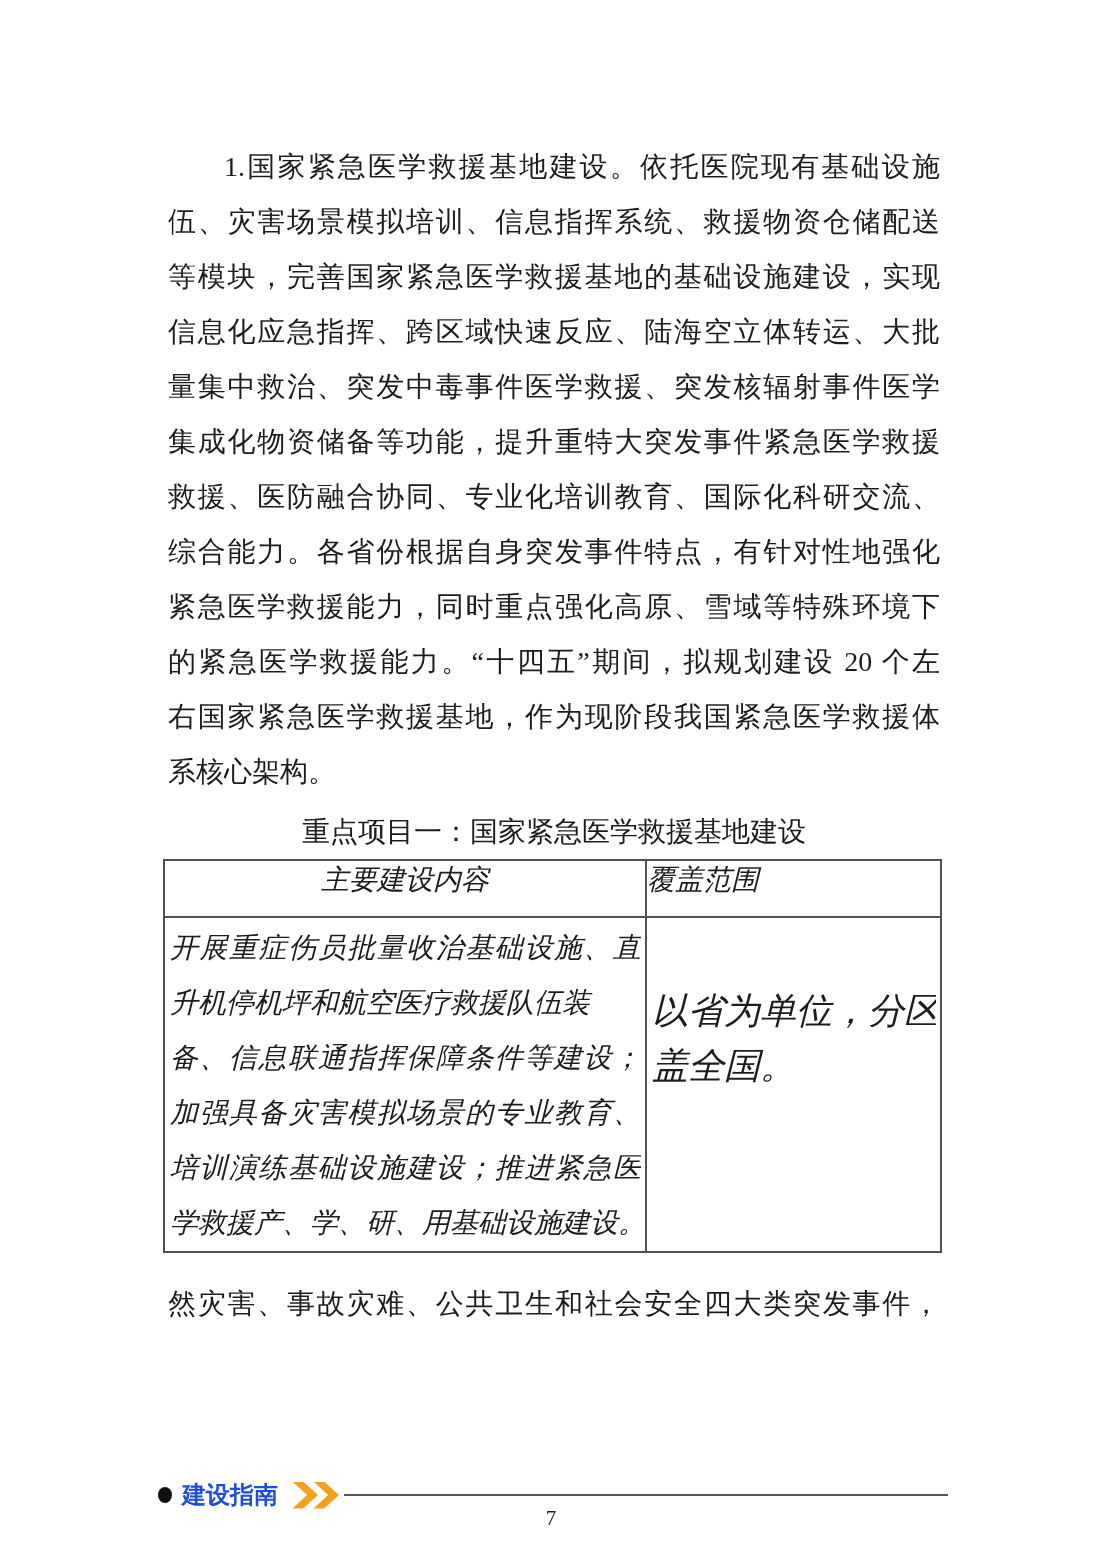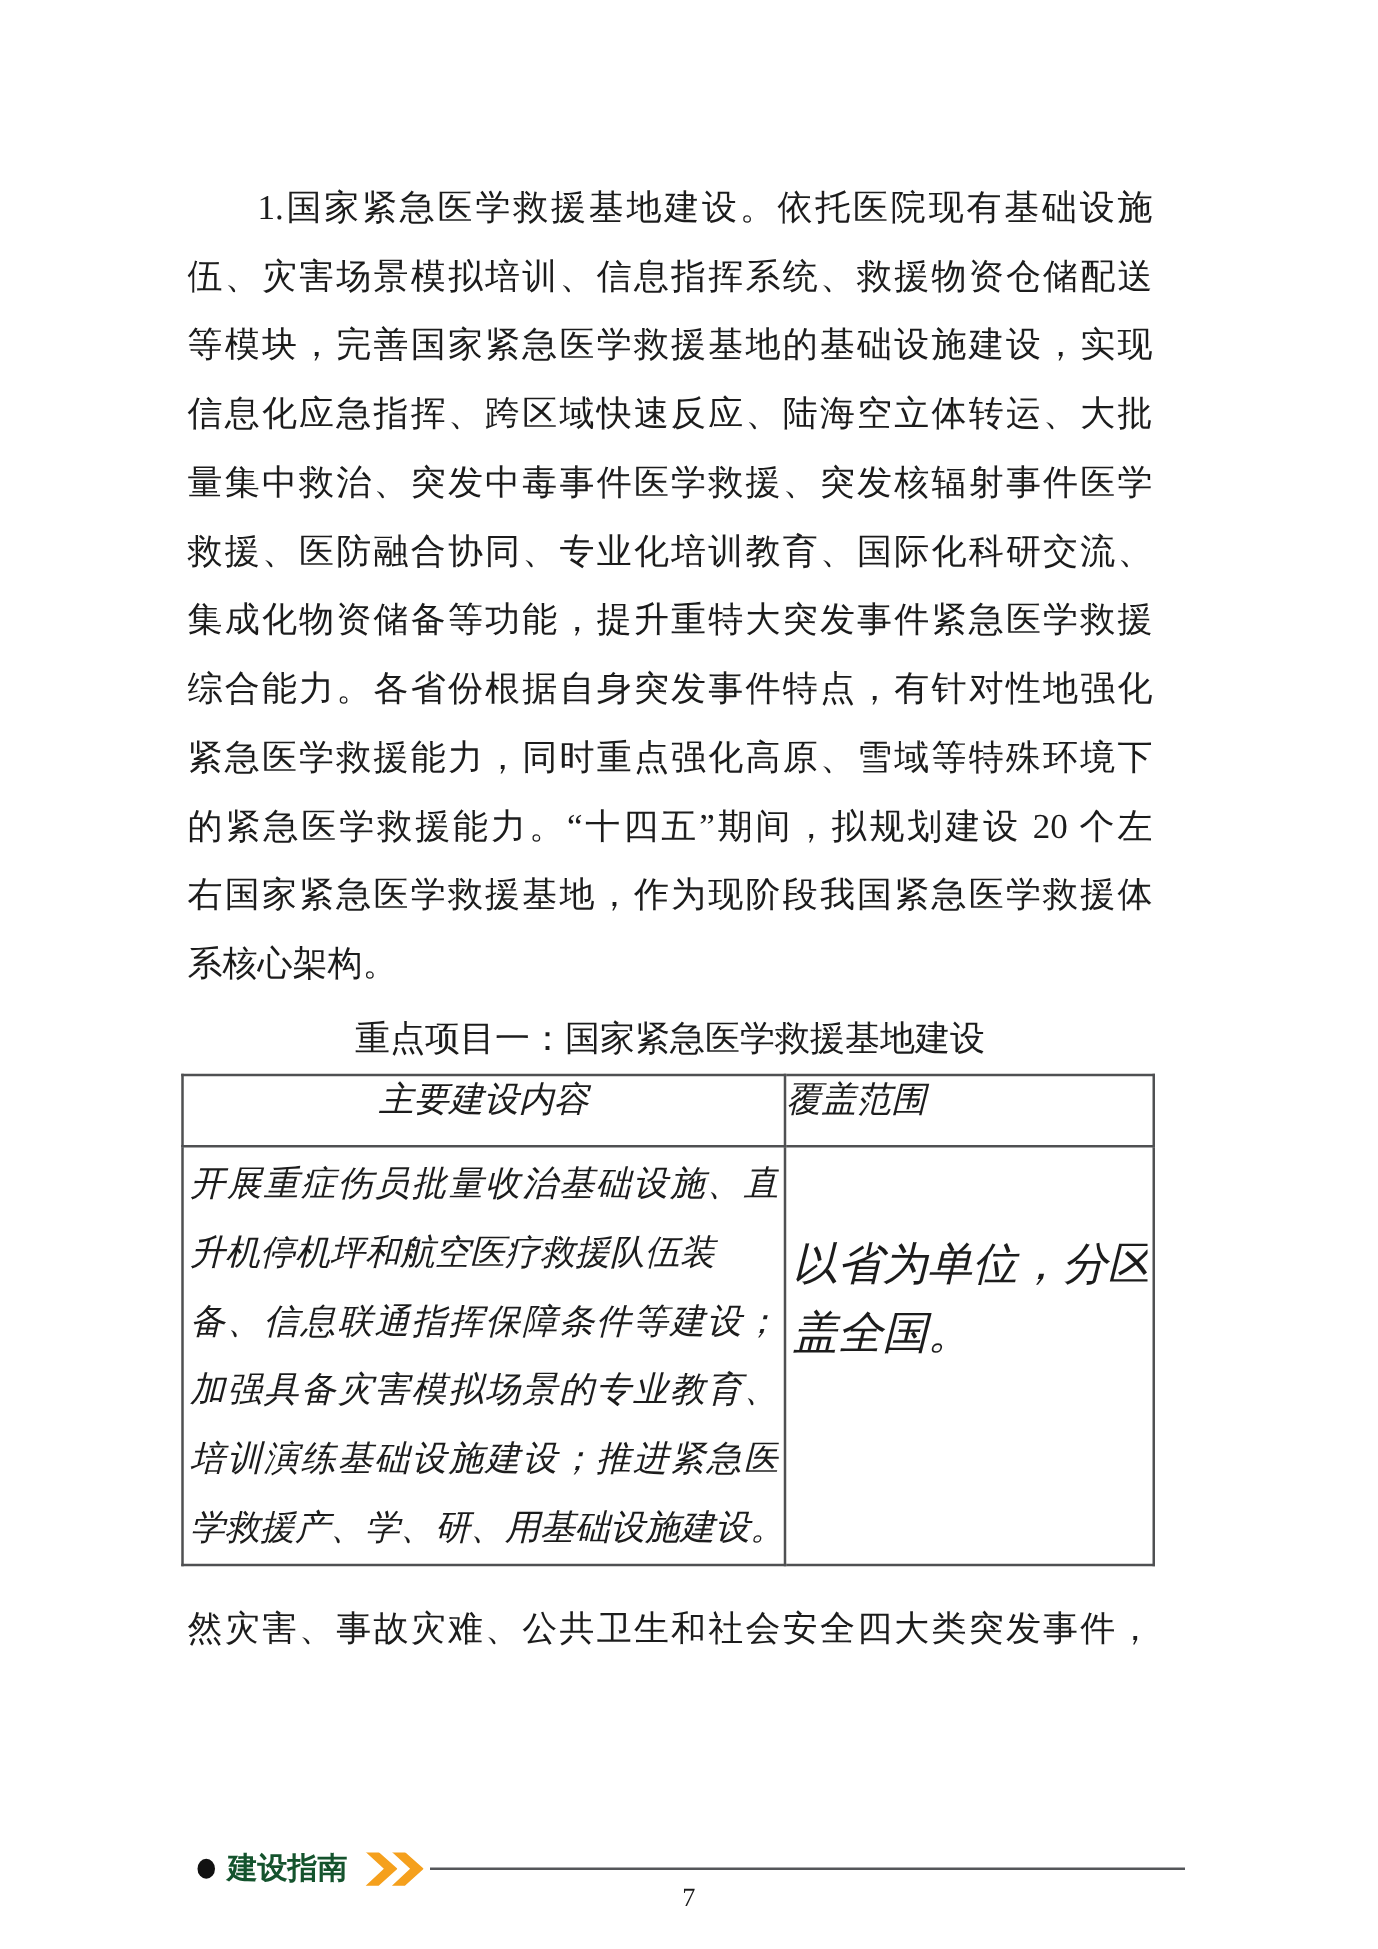--- a/index.html
+++ b/index.html
@@ -7,21 +7,21 @@
   body {
     width: 1102px;
     height: 1559px;
     position: relative;
     font-family: "Liberation Serif", "DejaVu Serif", serif;
     color: #1c1c1c;
     overflow: hidden;
   }
   .content {
     position: absolute;
-    left: 150px;
+    left: 168px;
     top: 139px;
     width: 772px;
   }
   
   .tline {
     font-size: 28px;
     line-height: 55px;
     height: 55px;
     overflow: hidden;
     text-align: justify;
@@ -79,21 +79,21 @@
     width: 14px;
     height: 16px;
     border-radius: 50%;
     background: #111111;
     flex: 0 0 auto;
   }
   .footer-label {
     font-family: "Liberation Sans", "DejaVu Sans", sans-serif;
     font-size: 24px;
     font-weight: bold;
-    color: #14532d;
+    color: #1d4ed8;
     margin-left: 10px;
     flex: 0 0 auto;
     line-height: 34px;
   }
   .chevrons {
     display: flex;
     align-items: center;
     margin-left: 14px;
     flex: 0 0 auto;
   }
@@ -124,22 +124,22 @@
 <body>
 
 <div class="content">
 
   <div class="para1">
     <div class="tline indent">1.国家紧急医学救援基地建设。依托医院现有基础设施</div>
     <div class="tline">伍、灾害场景模拟培训、信息指挥系统、救援物资仓储配送</div>
     <div class="tline">等模块，完善国家紧急医学救援基地的基础设施建设，实现</div>
     <div class="tline">信息化应急指挥、跨区域快速反应、陆海空立体转运、大批</div>
     <div class="tline">量集中救治、突发中毒事件医学救援、突发核辐射事件医学</div>
+    <div class="tline">集成化物资储备等功能，提升重特大突发事件紧急医学救援</div>
     <div class="tline">救援、医防融合协同、专业化培训教育、国际化科研交流、</div>
-    <div class="tline">集成化物资储备等功能，提升重特大突发事件紧急医学救援</div>
     <div class="tline">综合能力。各省份根据自身突发事件特点，有针对性地强化</div>
     <div class="tline">紧急医学救援能力，同时重点强化高原、雪域等特殊环境下</div>
     <div class="tline">的紧急医学救援能力。“十四五”期间，拟规划建设 20 个左</div>
     <div class="tline">右国家紧急医学救援基地，作为现阶段我国紧急医学救援体</div>
     <div class="tline left-last">系核心架构。</div>
   </div>
 
   <div class="table-title">重点项目一：国家紧急医学救援基地建设</div>
 
   <table class="ptable">

